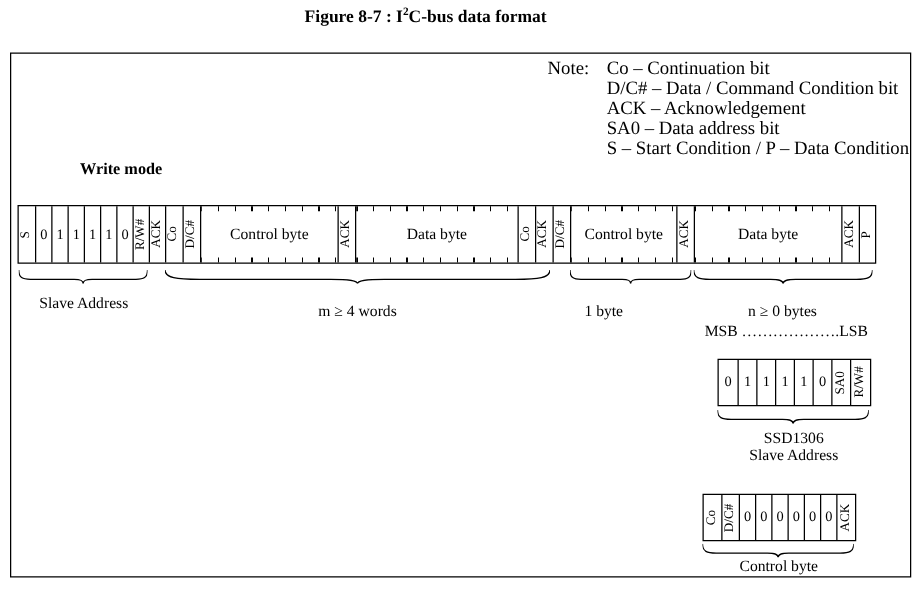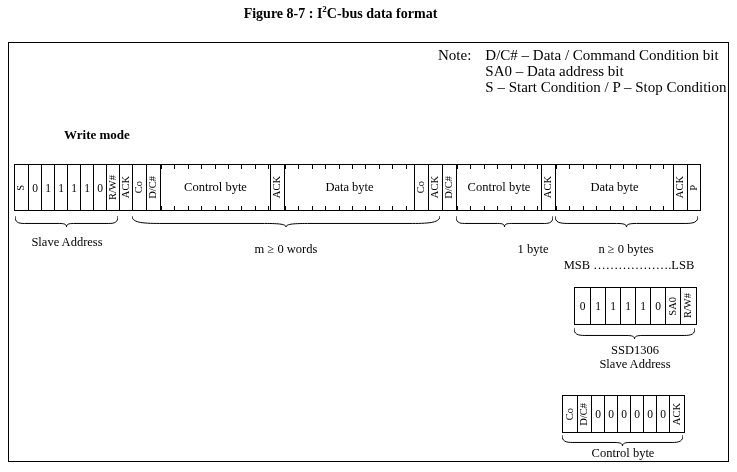--- a/index.html
+++ b/index.html
@@ -40,23 +40,25 @@
 </head>
 <body>
 
 <div class="title"><span>Figure 8-7 : I</span><sup>2</sup><span>C-bus data format</span></div>
 
 <div class="frame">
 
   <div class="note">
     <div>Note:</div>
     <div>
+      <div>Co – Continuation bit</div>
       <div>D/C# – Data / Command Condition bit</div>
+      <div>ACK – Acknowledgement</div>
       <div>SA0 – Data address bit</div>
-      <div>S – Start Condition / P – Stop Condition</div>
+      <div>S – Start Condition / P – Data Condition</div>
     </div>
   </div>
 
   <div class="write-mode">Write mode</div>
 
   <div class="row main-row">
     <div class="cell v" style="width:13px">
         <span>S</span>
       </div>
     <div class="cell d" style="width:13px">
@@ -139,22 +141,22 @@
         <path d="M0,0 C0,8 3,9.5 9,9.5 L43,9.5 C48,9.5 50,10.5 50,14 C50,10.5 52,9.5 57,9.5 L91,9.5 C97,9.5 100,8 100,0" fill="none" stroke="#000" stroke-width="1" vector-effect="non-scaling-stroke"></path>
       </svg>
   </div>
   <div class="brace" style="left:546px; top:173px; width:143px">
     <svg viewBox="0 0 100 14" preserveAspectRatio="none">
         <path d="M0,0 C0,8 3,9.5 9,9.5 L43,9.5 C48,9.5 50,10.5 50,14 C50,10.5 52,9.5 57,9.5 L91,9.5 C97,9.5 100,8 100,0" fill="none" stroke="#000" stroke-width="1" vector-effect="non-scaling-stroke"></path>
       </svg>
   </div>
 
   <div class="glabel" style="left:58px; top:192px">Slave Address</div>
-  <div class="glabel" style="left:277px; top:199px">m ≥ 0 words</div>
-  <div class="glabel" style="left:524px; top:199px">1 byte</div>
+  <div class="glabel" style="left:277px; top:199px">m ≥ 4 words</div>
+  <div class="glabel" style="left:474px; top:199px">1 byte</div>
   <div class="glabel" style="left:617px; top:199px">n ≥ 0 bytes</div>
   <div class="glabel" style="left:620px; top:215px">MSB ……………….LSB</div>
 
   <div class="row small-row" style="left:565px; top:244px">
     <div class="cell d" style="width:15px">
         <span>0</span>
       </div>
     <div class="cell d" style="width:15px">
         <span>1</span>
       </div>

